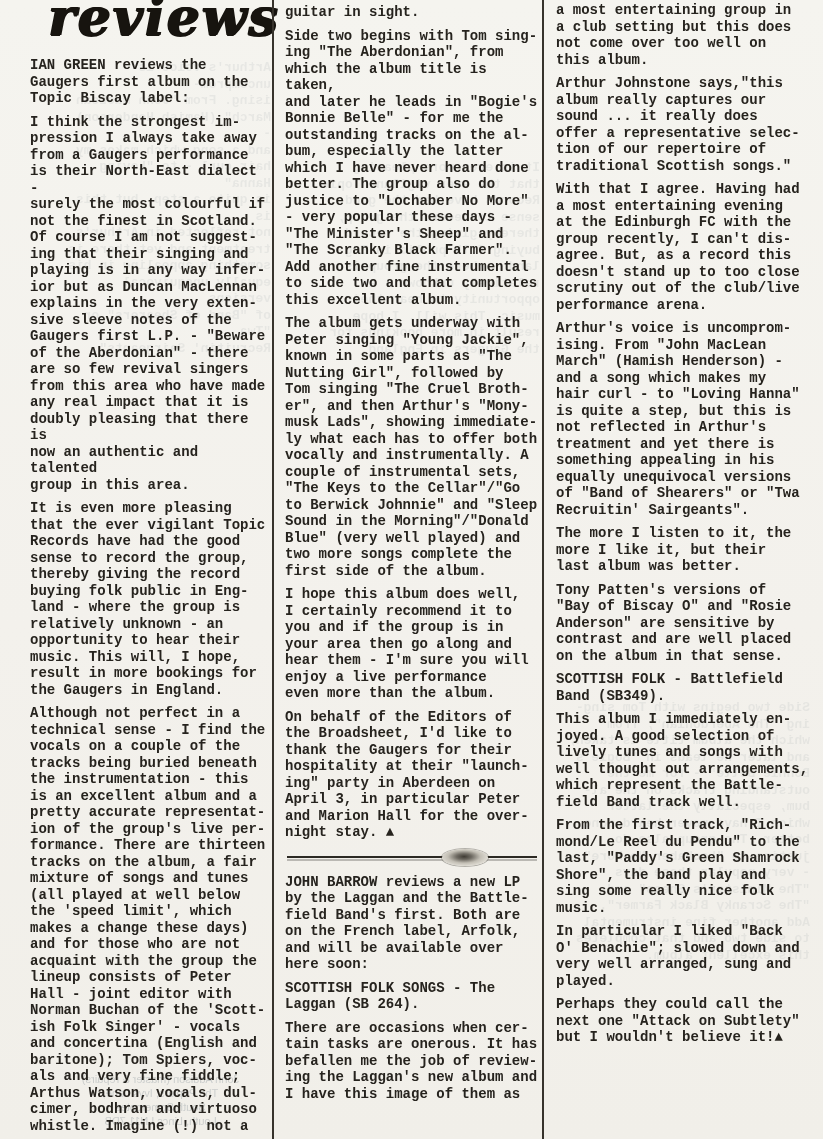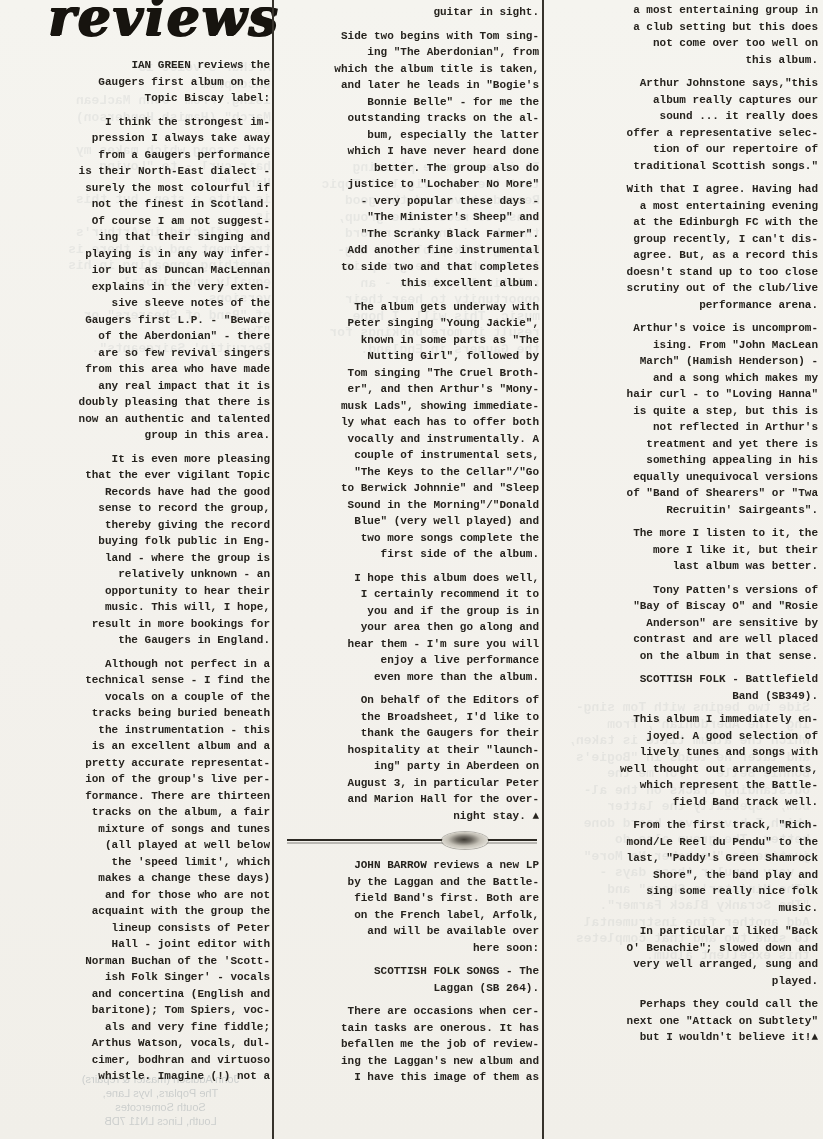--- a/index.html
+++ b/index.html
@@ -18,24 +18,23 @@
     font-size:52px;letter-spacing:2px;color:#17140f;
     text-shadow:1.4px 0 0 #17140f,-0.7px 0 0 #17140f,0 0.7px 0 #17140f;
   }
   .vline{position:absolute;top:0;width:2px;height:1139px;background:#37332c;}
   .vline1{left:272px;}
   .vline2{left:542px;}
   .col{
     position:absolute;
     color:#26231e;
     font-weight:700;
-    font-size:11px;
+    font-size:14px;
     line-height:16.5px;
     letter-spacing:0px;
-    text-align:right;
   }
   .col p{margin:0 0 7px 0;white-space:pre-wrap;}
   .col1{left:30px;top:57px;width:240px;}
   .col2{left:285px;top:4px;width:254px;}
   .col3{left:556px;top:2px;width:262px;}
   .rule-divider{position:relative;height:18px;margin:1px 0 8px 0;}
   .rule-line{
     position:absolute;left:2px;right:2px;top:8px;height:2px;
     background:#2c2923;
     box-shadow:0 3px 0 rgba(44,41,35,.28);
@@ -221,21 +220,21 @@
 you and if the group is in
 your area then go along and
 hear them - I'm sure you will
 enjoy a live performance
 even more than the album.</p>
     <p>On behalf of the Editors of
 the Broadsheet, I'd like to
 thank the Gaugers for their
 hospitality at their "launch-
 ing" party in Aberdeen on
-August 3, in particular Peter
+April 3, in particular Peter
 and Marion Hall for the over-
 night stay. ▲</p>
     <div class="rule-divider">
       <span class="rule-line"></span>
       <span class="rule-lens"></span>
     </div>
     <p>JOHN BARROW reviews a new LP
 by the Laggan and the Battle-
 field Band's first. Both are
 on the French label, Arfolk,

